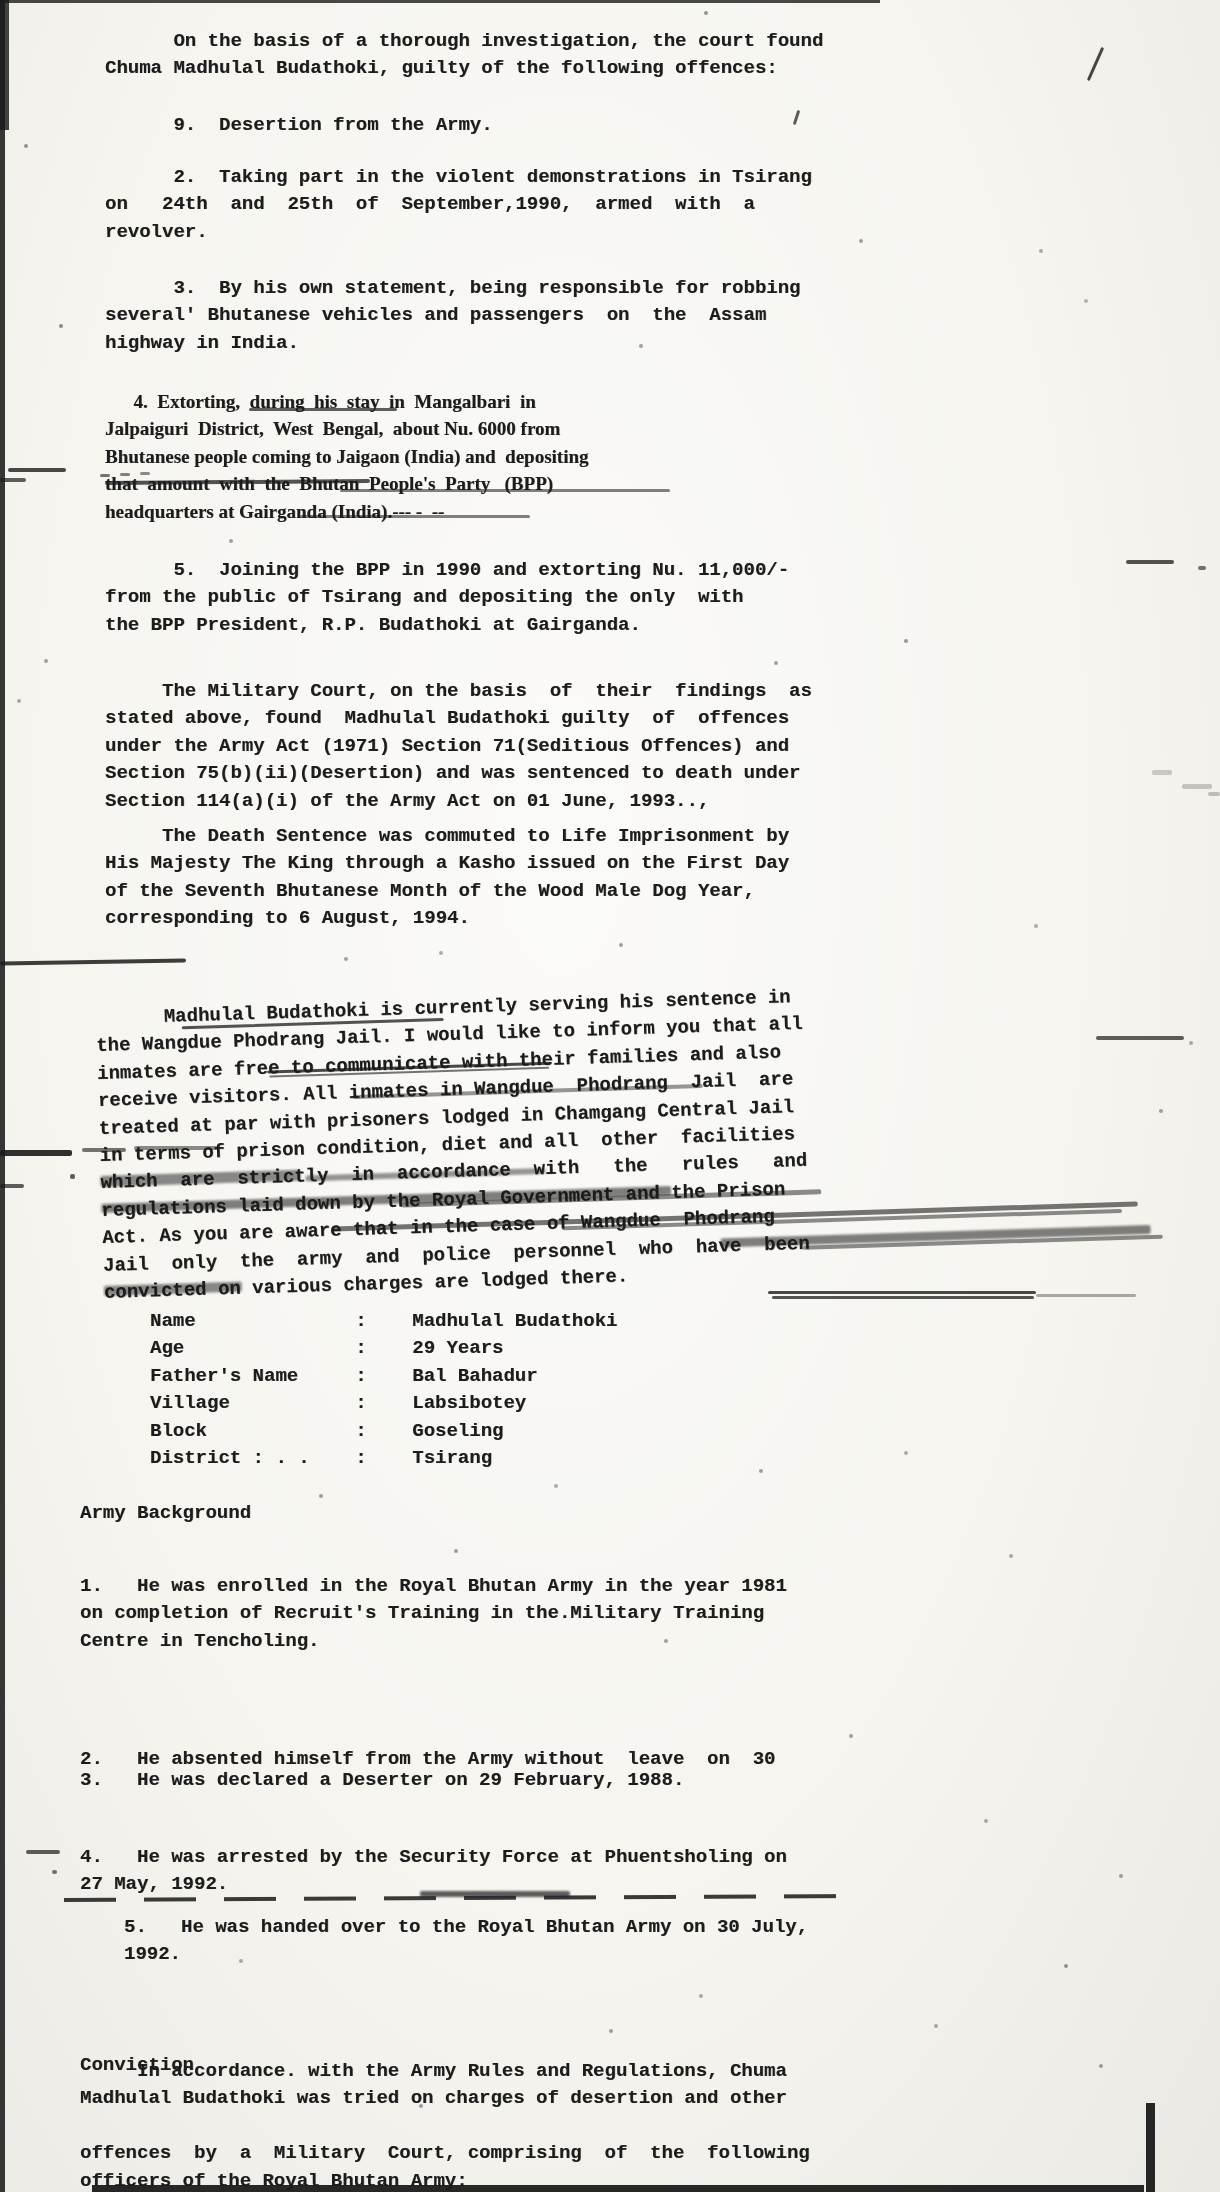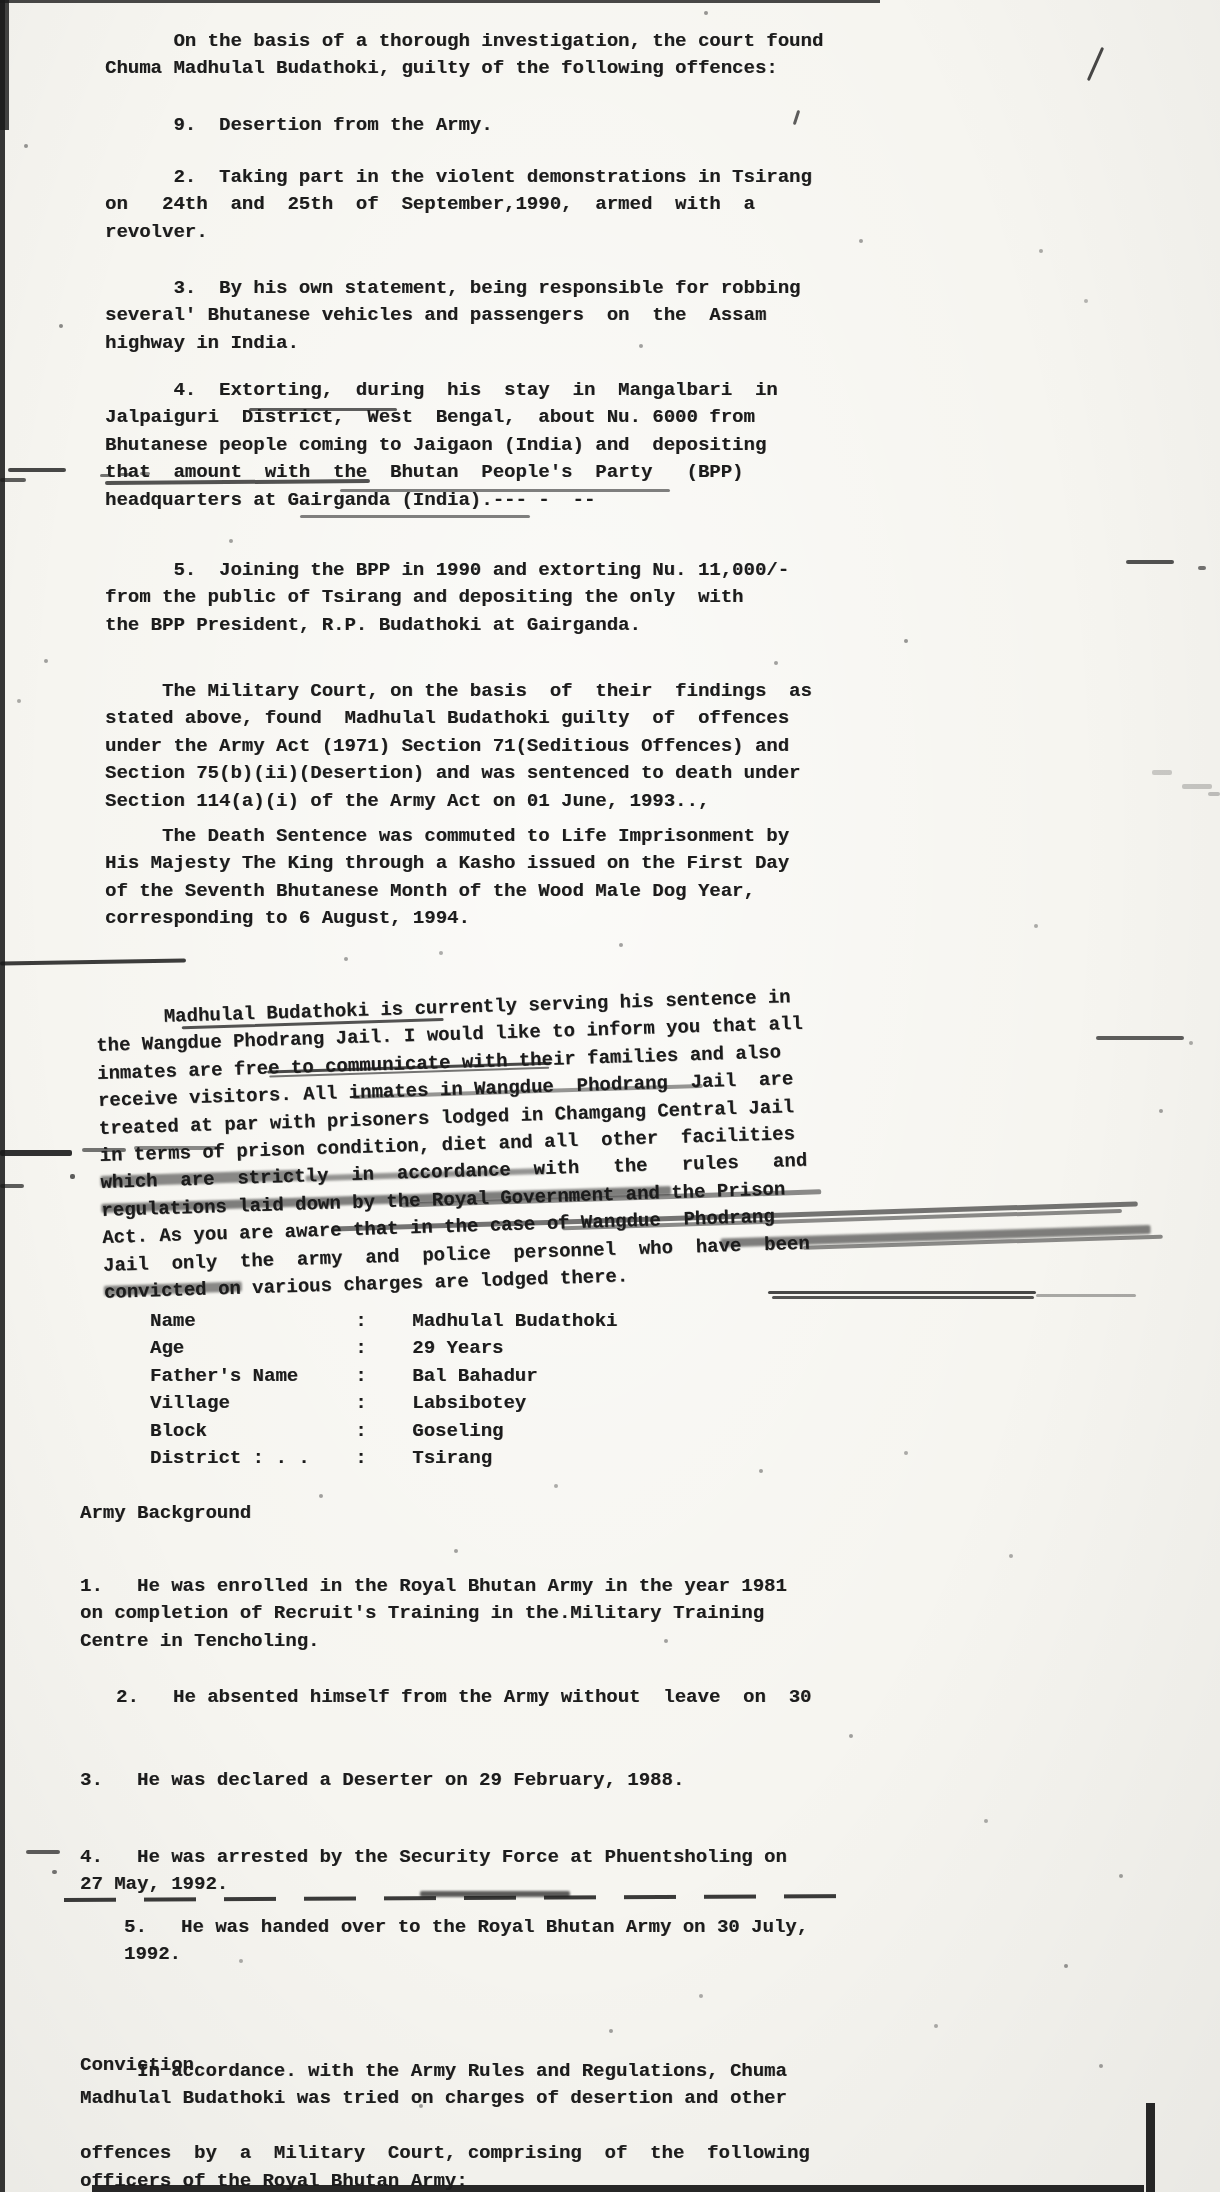--- a/index.html
+++ b/index.html
@@ -101,21 +101,21 @@
   <div class="block" style="top:164px;left:105px;">
       <div class="line">      2.  Taking part in the violent demonstrations in Tsirang</div>
       <div class="line">on   24th  and  25th  of  September,1990,  armed  with  a</div>
       <div class="line">revolver.</div>
     </div>
   <div class="block" style="top:275px;left:105px;">
       <div class="line">      3.  By his own statement, being responsible for robbing</div>
       <div class="line">several' Bhutanese vehicles and passengers  on  the  Assam</div>
       <div class="line">highway in India.</div>
     </div>
-  <div class="block" style="top:377px;left:105px;">
+  <div class="block" style="top:388px;left:105px;font-family:Liberation Serif, serif;">
       <div class="line">      4.  Extorting,  during  his  stay  in  Mangalbari  in</div>
       <div class="line">Jalpaiguri  District,  West  Bengal,  about Nu. 6000 from</div>
       <div class="line">Bhutanese people coming to Jaigaon (India) and  depositing</div>
       <div class="line">that  amount  with  the  Bhutan  People's  Party   (BPP)</div>
       <div class="line">headquarters at Gairganda (India).--- -  --</div>
     </div>
   <div class="block" style="top:557px;left:105px;">
       <div class="line">      5.  Joining the BPP in 1990 and extorting Nu. 11,000/-</div>
       <div class="line">from the public of Tsirang and depositing the only  with</div>
       <div class="line">the BPP President, R.P. Budathoki at Gairganda.</div>
@@ -173,21 +173,21 @@
 
   <div class="block" style="top:1500px;left:80px;">
     <div class="line">Army Background</div>
   </div>
 
   <div class="block" style="top:1573px;left:80px;">
       <div class="line">1.   He was enrolled in the Royal Bhutan Army in the year 1981</div>
       <div class="line">on completion of Recruit's Training in the.Military Training</div>
       <div class="line">Centre in Tencholing.</div>
     </div>
-  <div class="block" style="top:1684px;left:80px;margin-left:36px;">
+  <div class="block" style="top:1746px;left:80px;">
       <div class="line">2.   He absented himself from the Army without  leave  on  30</div>
     </div>
   <div class="block" style="top:1767px;left:80px;">
       <div class="line">3.   He was declared a Deserter on 29 February, 1988.</div>
     </div>
   <div class="block" style="top:1844px;left:80px;">
       <div class="line">4.   He was arrested by the Security Force at Phuentsholing on</div>
       <div class="line">27 May, 1992.</div>
     </div>
   <div class="block" style="top:1914px;left:80px;margin-left:44px;">

